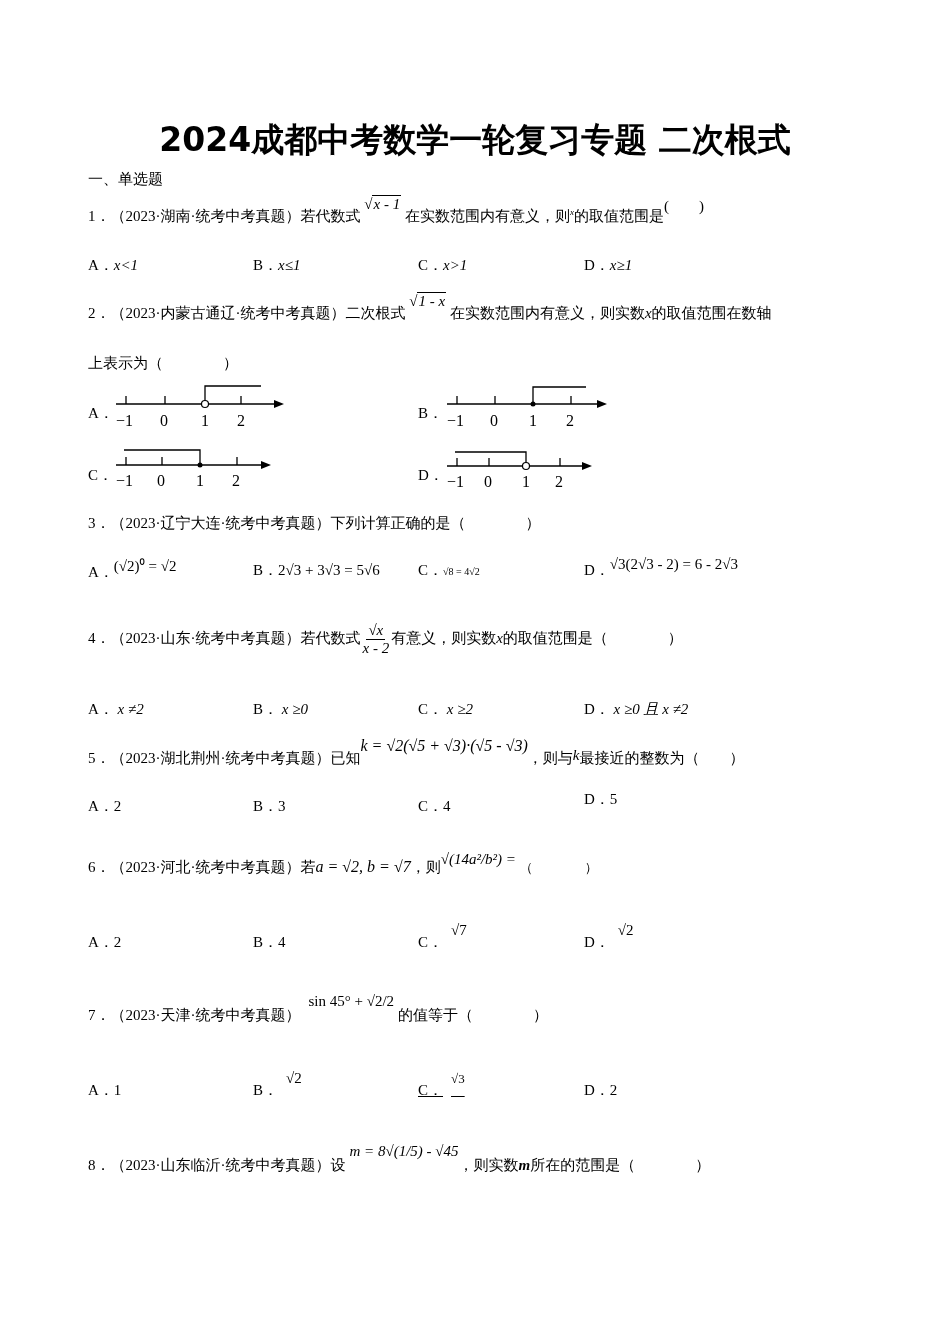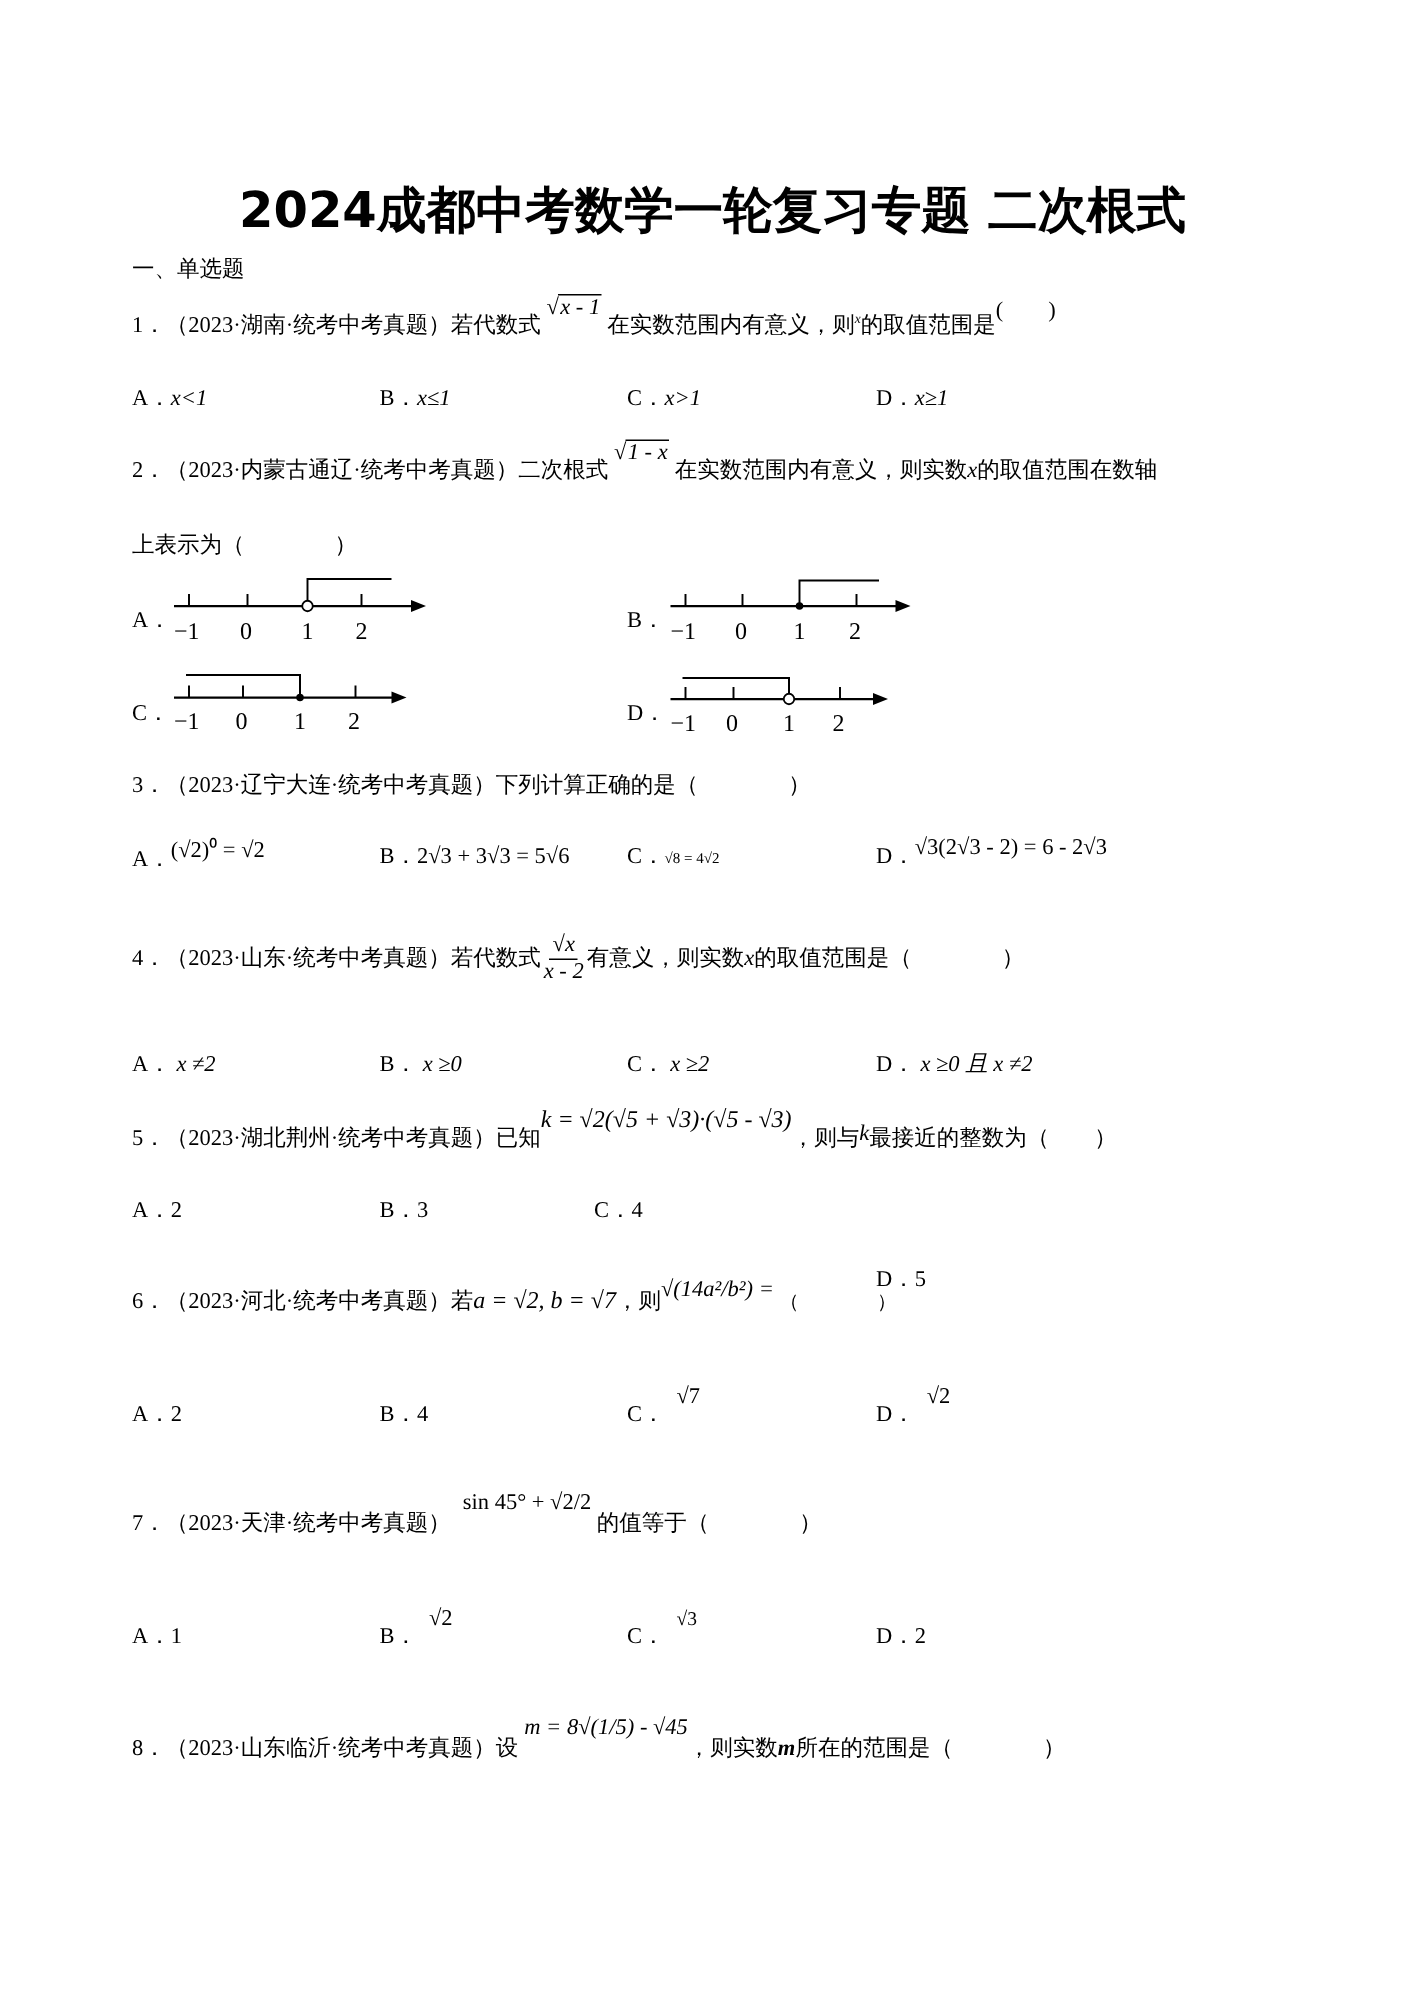--- a/index.html
+++ b/index.html
@@ -127,34 +127,34 @@
 <div class="abs opt" style="left:88px; top:700px;"><span>A．</span> <span class="m">x ≠2</span></div>
 <div class="abs opt" style="left:253px; top:700px;"><span>B．</span> <span class="m">x ≥0</span></div>
 <div class="abs opt" style="left:418px; top:700px;"><span>C．</span> <span class="m">x ≥2</span></div>
 <div class="abs opt" style="left:584px; top:700px;"><span>D．</span> <span class="m">x ≥0 且 x ≠2</span></div>
 
 <div class="abs q" style="left:88px; top:749px;">
   <span>5．</span><span>（2023·湖北荆州·统考中考真题）</span><span>已知</span><span class="math m" style="position:relative; top:-12px; font-size:16px;">k = √2(√5 + √3)·(√5 - √3)</span><span>，则与</span><span class="m" style="position:relative; top:-3px;">k</span><span>最接近的整数为（　　）</span>
 </div>
 <div class="abs opt" style="left:88px; top:797px;"><span>A．</span><span>2</span></div>
 <div class="abs opt" style="left:253px; top:797px;"><span>B．</span><span>3</span></div>
-<div class="abs opt" style="left:396px; top:797px;"><span>C．</span><span>4</span></div>
-<div class="abs opt" style="left:584px; top:843px;"><span>D．</span><span>5</span></div>
+<div class="abs opt" style="left:418px; top:797px;"><span>C．</span><span>4</span></div>
+<div class="abs opt" style="left:584px; top:790px;"><span>D．</span><span>5</span></div>
 
 <div class="abs q" style="left:88px; top:858px;">
   <span>6．</span><span>（2023·河北·统考中考真题）</span><span>若</span><span class="math m" style="font-size:16px;">a = √2, b = √7</span><span>，则</span><span class="math m" style="position:relative; top:-8px;">√(14a²/b²) =</span> <span style="font-size:13px;">（　　　　）</span>
 </div>
 <div class="abs opt" style="left:88px; top:933px;"><span>A．</span><span>2</span></div>
 <div class="abs opt" style="left:253px; top:933px;"><span>B．</span><span>4</span></div>
 <div class="abs opt" style="left:418px; top:933px;"><span>C．</span><span class="math" style="position:relative; top:-12px; margin-left:8px;">√7</span></div>
 <div class="abs opt" style="left:584px; top:933px;text-align:right;"><span>D．</span><span class="math" style="position:relative; top:-12px; margin-left:8px;">√2</span></div>
 
 <div class="abs q" style="left:88px; top:1006px;">
   <span>7．</span><span>（2023·天津·统考中考真题）</span><span class="math" style="position:relative; top:-14px; margin-left:8px;">sin 45° + √2/2</span> <span>的值等于（　　　　）</span>
 </div>
 <div class="abs opt" style="left:88px; top:1081px;"><span>A．</span><span>1</span></div>
 <div class="abs opt" style="left:253px; top:1081px;"><span>B．</span><span class="math" style="position:relative; top:-12px; margin-left:8px;">√2</span></div>
-<div class="abs opt" style="left:418px; top:1081px;"><span>C．</span><span class="math" style="position:relative; top:-12px; margin-left:8px; font-size:13px;">√3</span></div>
+<div class="abs opt" style="left:418px; top:1081px;text-decoration:underline;"><span>C．</span><span class="math" style="position:relative; top:-12px; margin-left:8px; font-size:13px;">√3</span></div>
 <div class="abs opt" style="left:584px; top:1081px;"><span>D．</span><span>2</span></div>
 
 <div class="abs q" style="left:88px; top:1156px;">
   <span>8．</span><span>（2023·山东临沂·统考中考真题）</span><span>设</span><span class="math m" style="position:relative; top:-14px; margin-left:4px;">m = 8√(1/5) - √45</span><span>，则实数</span><span class="m" style="font-weight:bold;">m</span><span>所在的范围是（　　　　）</span>
 </div>
 
 </body></html>

